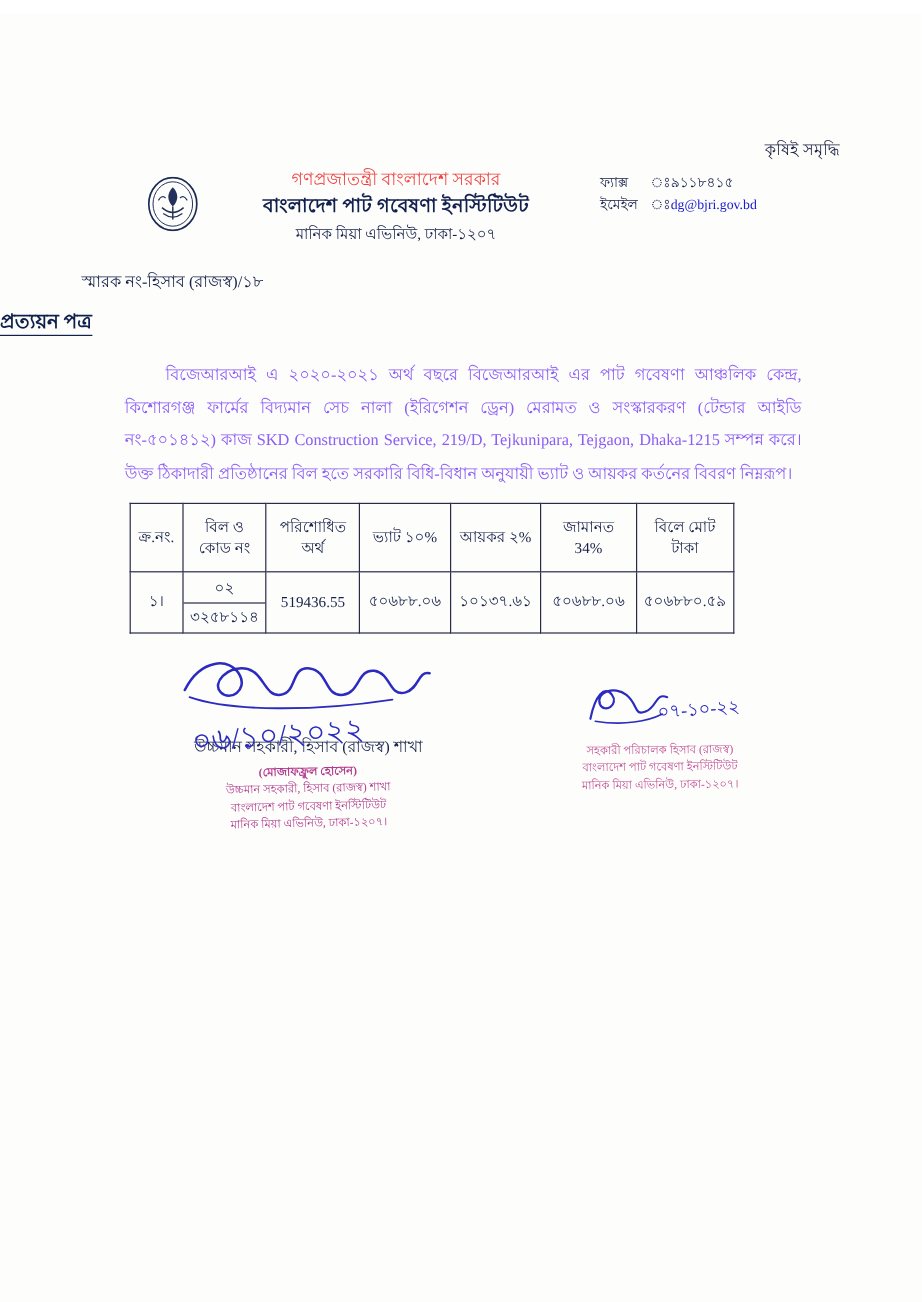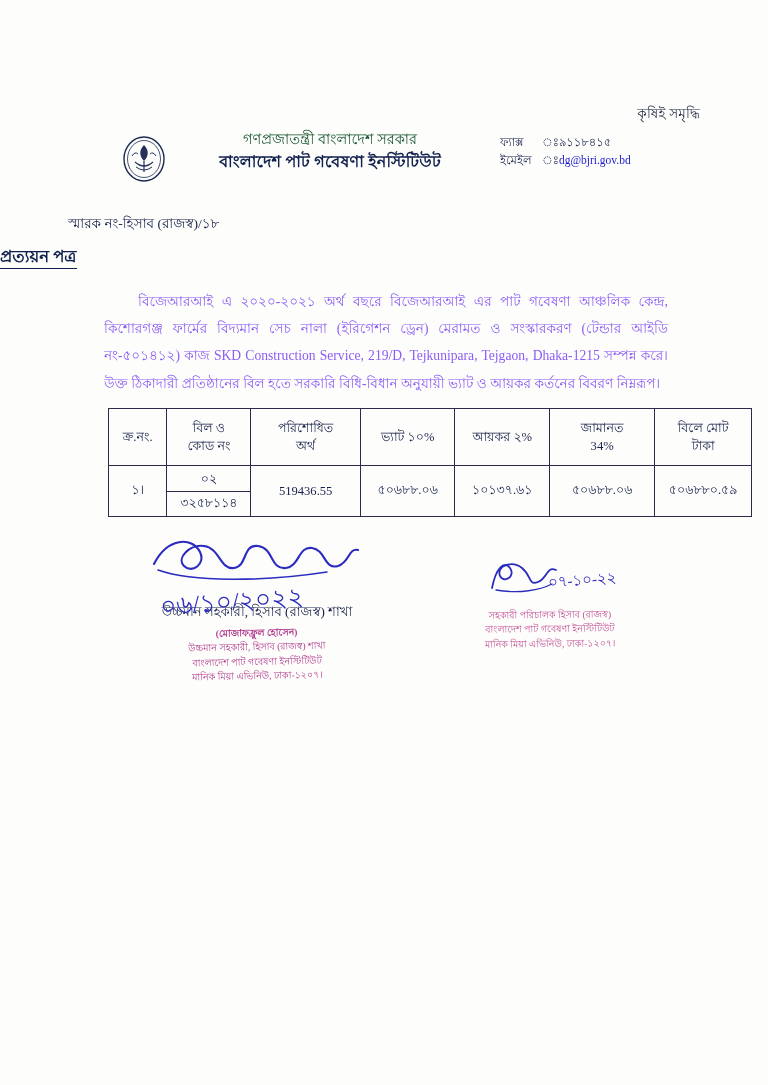--- a/index.html
+++ b/index.html
@@ -12,20 +12,21 @@
     height: 1085px;
     position: relative;
     font-family: "Liberation Serif", serif;
     color: #1a1a2e;
     overflow: hidden;
   }
   .page {
     position: absolute;
     inset: 0;
     background: #fdfdfb;
+    margin-top: 11px;
   }
   
   .motto {
     position: absolute;
     top: 103px;
     right: 68px;
     font-size: 13.5px;
     color: #18213f;
     letter-spacing: .2px;
   }
@@ -38,21 +39,21 @@
   }
   .emblem svg { display:block; }
   .org-block {
     position: absolute;
     left: 180px;
     top: 128px;
     width: 300px;
     text-align: center;
     line-height: 1.55;
   }
-  .org-line1 { font-size: 14.5px; color:#14532d; }
+  .org-line1 { font-size: 14.5px; color:#ef4444; }
   .org-line2 { font-size: 16px; font-weight: bold; color:#12204e; letter-spacing:.2px;}
   .org-line3 { font-size: 12.5px; color:#16204a; }
 
   .contact {
     position: absolute;
     left: 500px;
     top: 134px;
     font-size: 11.5px;
     color: #16204a;
     line-height: 1.45;
@@ -103,21 +104,21 @@
     text-align: justify;
     text-justify: inter-word;
     color: #8b5cf6;
     text-indent: 34px;
   }
   
   .tbl-wrap {
     position: absolute;
     left: 108px;
     top: 408px;
-    width: 644px;
+    width: 504px;
   }
   table.data {
     width: 100%;
     border-collapse: collapse;
     font-size: 12.6px;
     color: #16204a;
   }
   table.data th, table.data td {
     border: 1px solid #2a2a4a;
     text-align: center;
@@ -212,20 +213,21 @@
       <path d="M14 31 q8 6 16 0" fill="none" stroke="#23305c" stroke-width="1"></path>
       <path d="M22 25 l0 11" stroke="#23305c" stroke-width="1.2"></path>
       <path d="M10 20 q3 -5 6 -2" fill="none" stroke="#23305c" stroke-width="1"></path>
       <path d="M34 20 q-3 -5 -6 -2" fill="none" stroke="#23305c" stroke-width="1"></path>
     </svg>
   </div>
 
   <div class="org-block">
     <div class="org-line1">গণপ্রজাতন্ত্রী বাংলাদেশ সরকার</div>
     <div class="org-line2">বাংলাদেশ পাট গবেষণা ইনস্টিটিউট</div>
+    <div class="org-line3">মানিক মিয়া এভিনিউ, ঢাকা-১২০৭</div>
   </div>
 
   <div class="contact">
     <table>
       <tbody>
       <tr>
         <td class="lbl">ফ্যাক্স</td>
         <td class="col">ঃ</td>
         <td>৯১১৮৪১৫</td>
       </tr>

